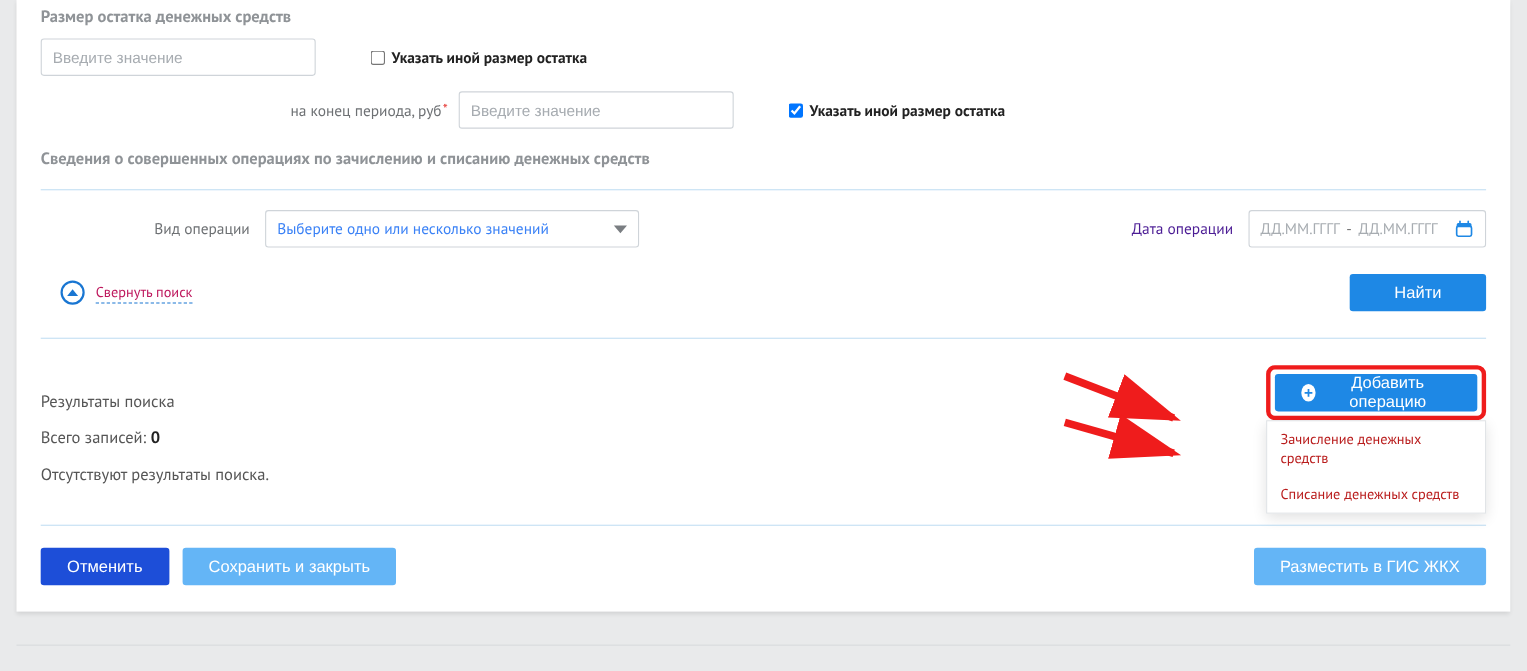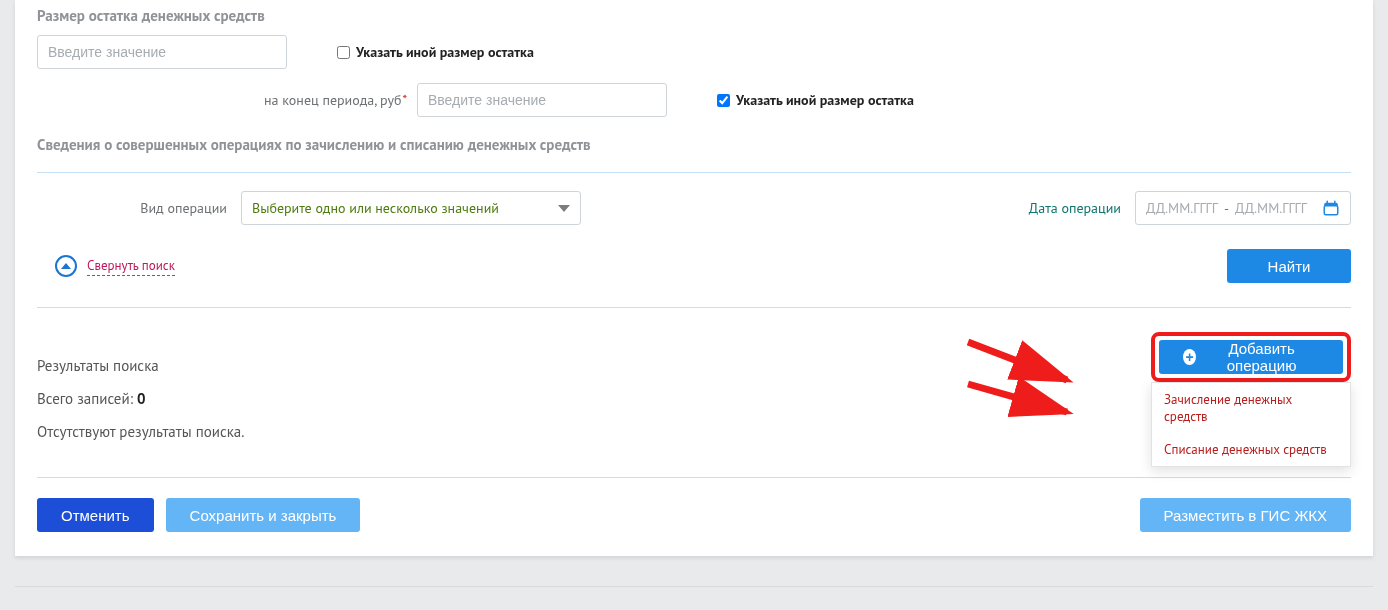--- a/index.html
+++ b/index.html
@@ -73,31 +73,31 @@
     margin-bottom: 24px;
   }
   .f-lbl {
     width: 190px; text-align: right; color: #6e7174; font-size: 14px;
   }
   .selectish {
     width: 340px;
     display: flex;
     justify-content: space-between;
     align-items: center;
-    color: #4d7c0f;
+    color: #3b82f6;
     cursor: pointer;
   }
   .chev-down {
     width: 0; height: 0;
     border-left: 6px solid transparent;
     border-right: 6px solid transparent;
     border-top: 7px solid #7a7e82;
   }
   .spacer { flex: 1; }
-  .f-lbl2 { color: #0f766e; font-size: 14px; }
+  .f-lbl2 { color: #4c1d95; font-size: 14px; }
   .daterange {
     width: 216px;
     display: flex;
     align-items: center;
     gap: 6px;
     color: #a7acb1;
   }
   .daterange span.sep { color: #777; }
   .cal-icon {
     display: inline-block;

